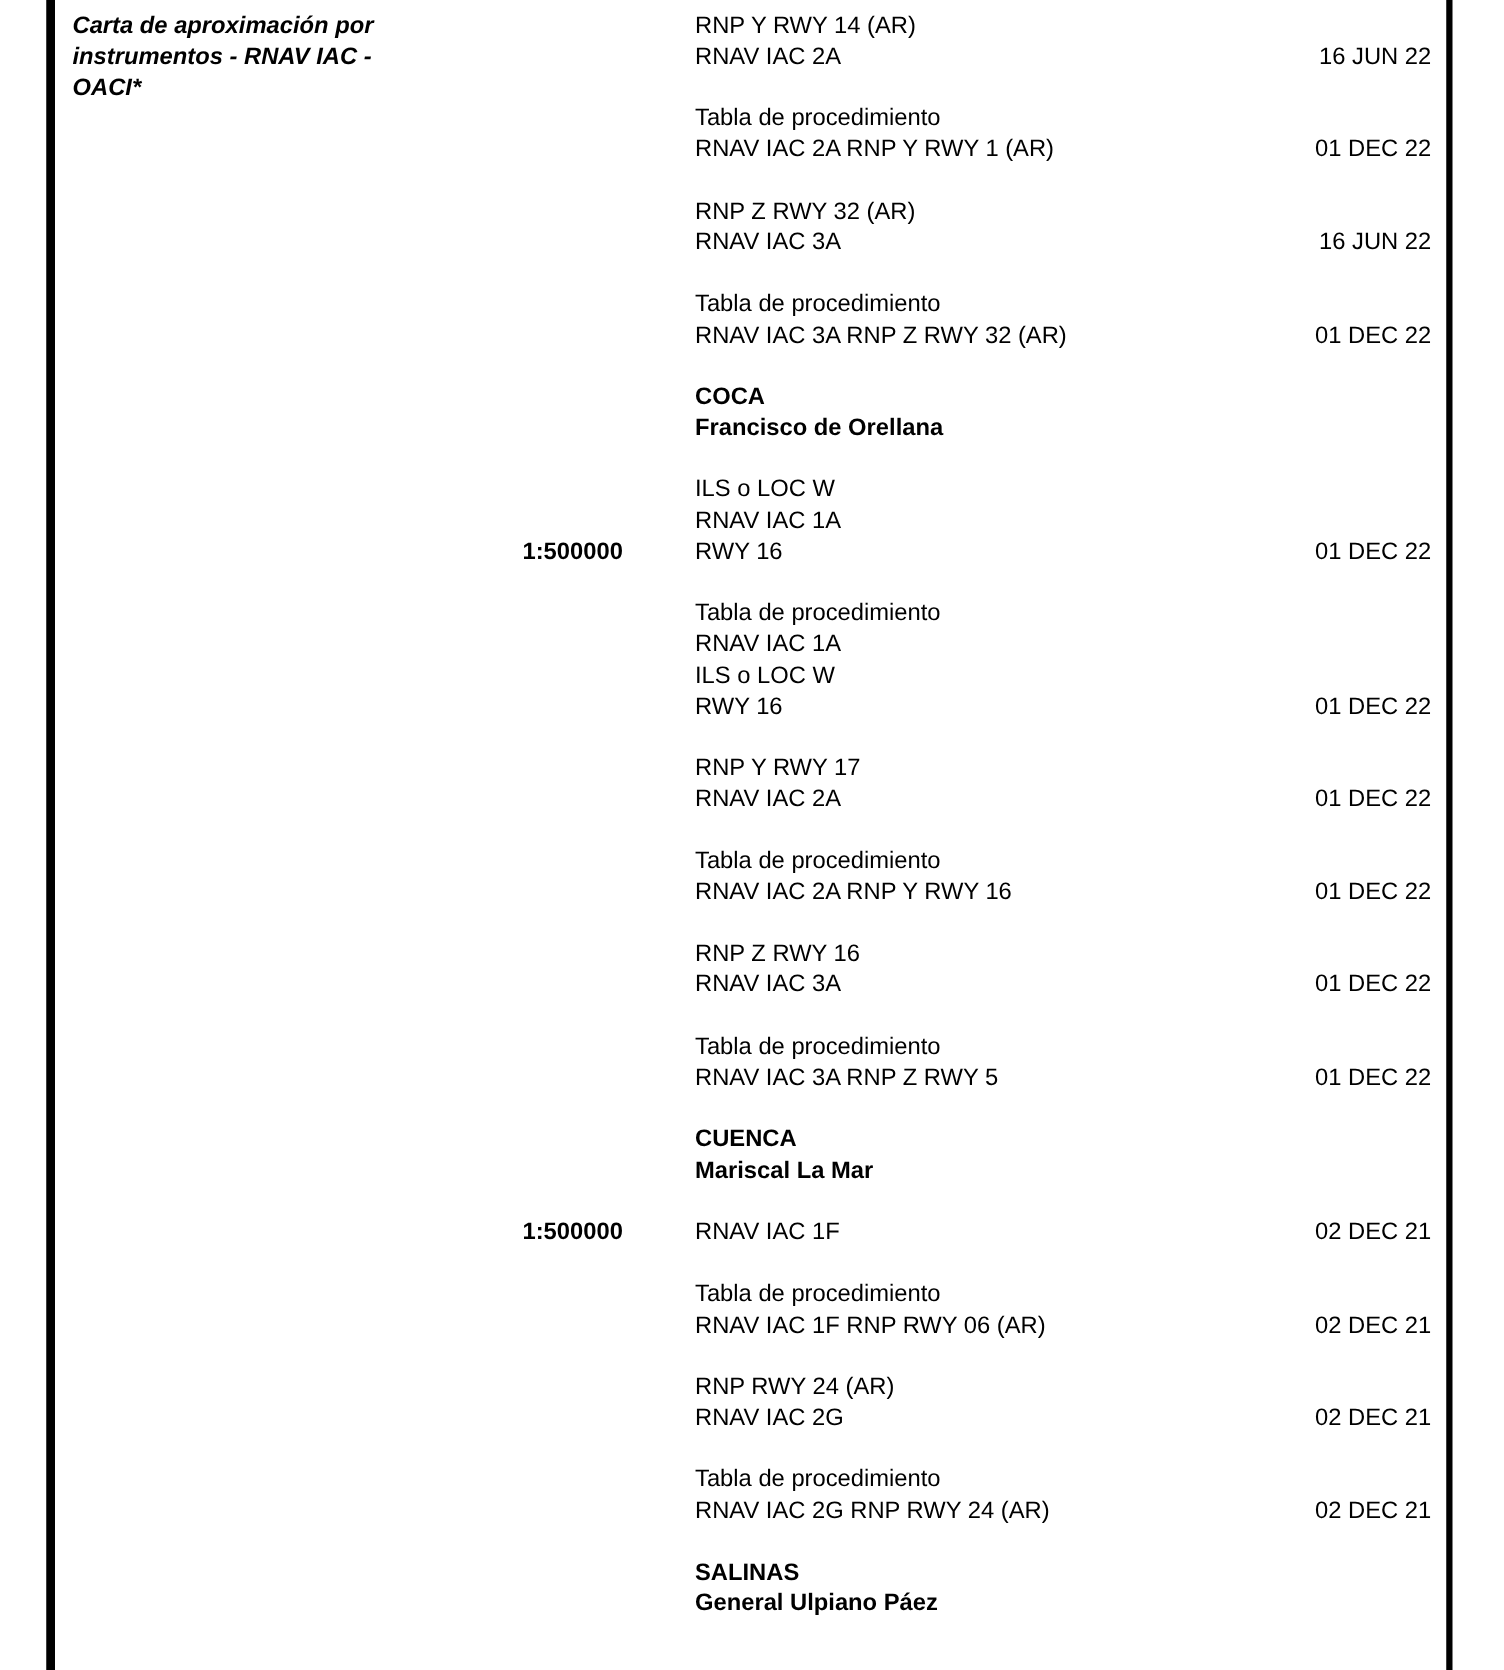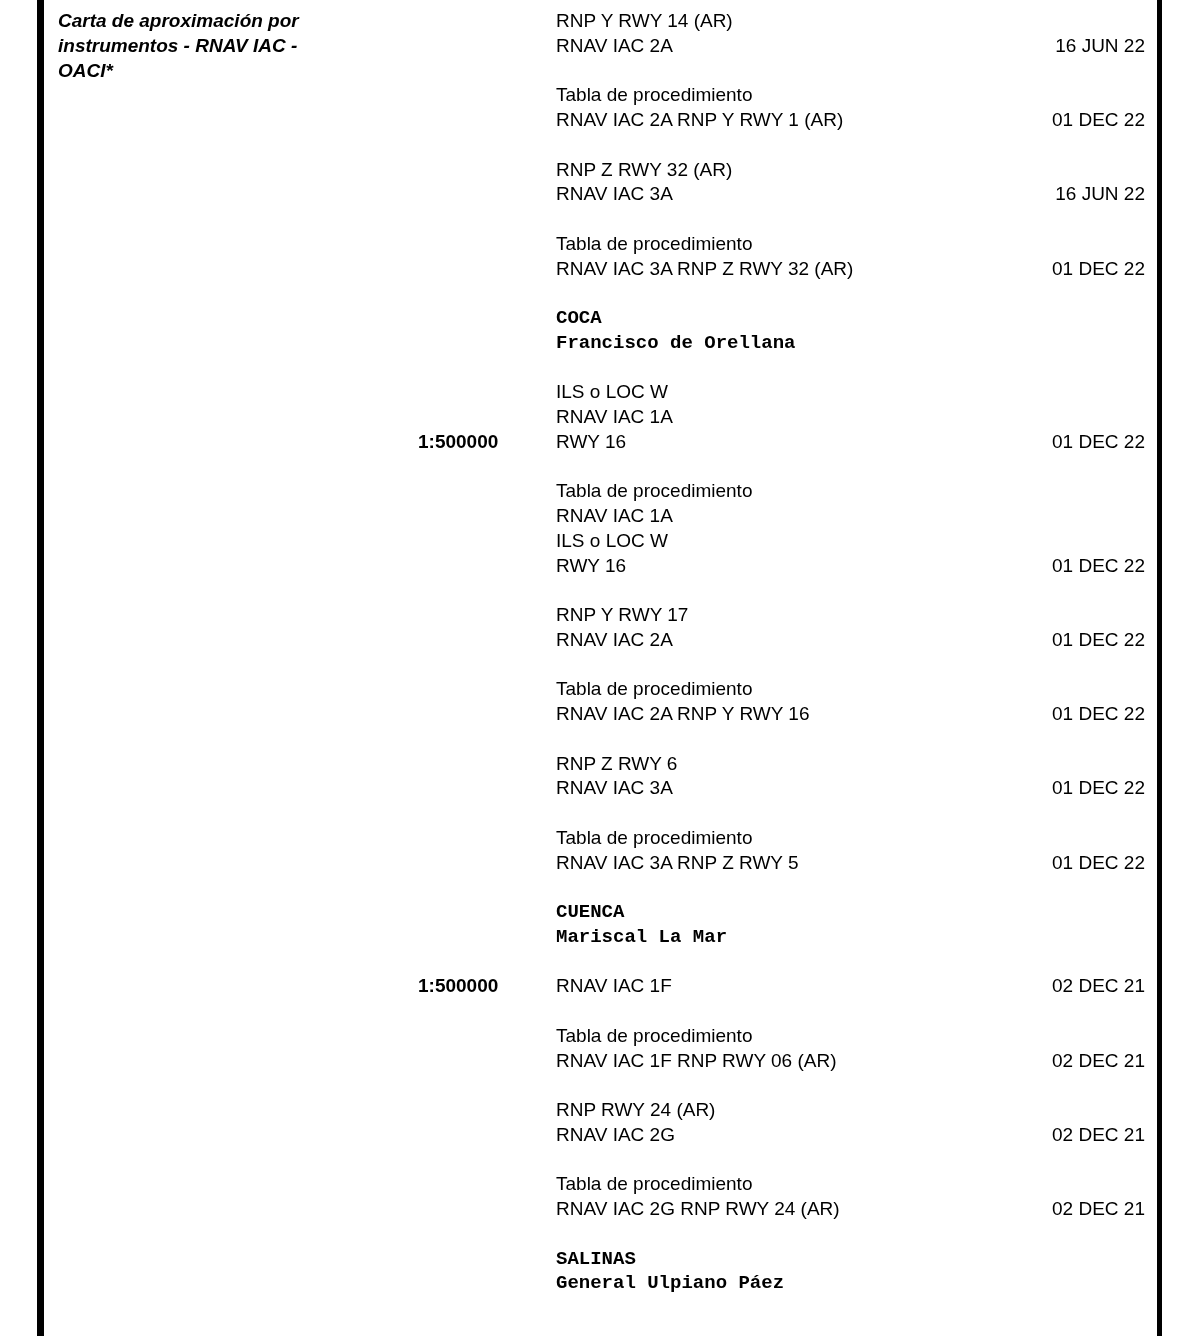--- a/index.html
+++ b/index.html
@@ -40,21 +40,21 @@
     position: absolute;
     left: 418px;
     top: 9px;
     width: 727px;
   }
   .row {
     display: flex;
     align-items: flex-end;
     margin-bottom: 24.75px;
   }
-  .row.hdr { font-weight: bold; font-family: Liberation Mono, monospace; }
+  .row.hdr { font-weight: bold; }
   .cell-scale {
     flex: none;
     width: 138px;
     font-weight: bold;
   }
   .cell-name {
     flex: 1 1 auto;
     min-width: 0;
   }
   .cell-date {
@@ -149,21 +149,21 @@
         <div class="cell-scale"></div>
         <div class="cell-name">
           <div>Tabla de procedimiento</div>
           <div>RNAV IAC 2A RNP Y RWY 16</div>
         </div>
         <div class="cell-date">01 DEC 22</div>
       </div>
       <div class="row">
         <div class="cell-scale"></div>
         <div class="cell-name">
-          <div>RNP Z RWY 6</div>
+          <div>RNP Z RWY 16</div>
           <div>RNAV IAC 3A</div>
         </div>
         <div class="cell-date">01 DEC 22</div>
       </div>
       <div class="row">
         <div class="cell-scale"></div>
         <div class="cell-name">
           <div>Tabla de procedimiento</div>
           <div>RNAV IAC 3A RNP Z RWY 5</div>
         </div>

